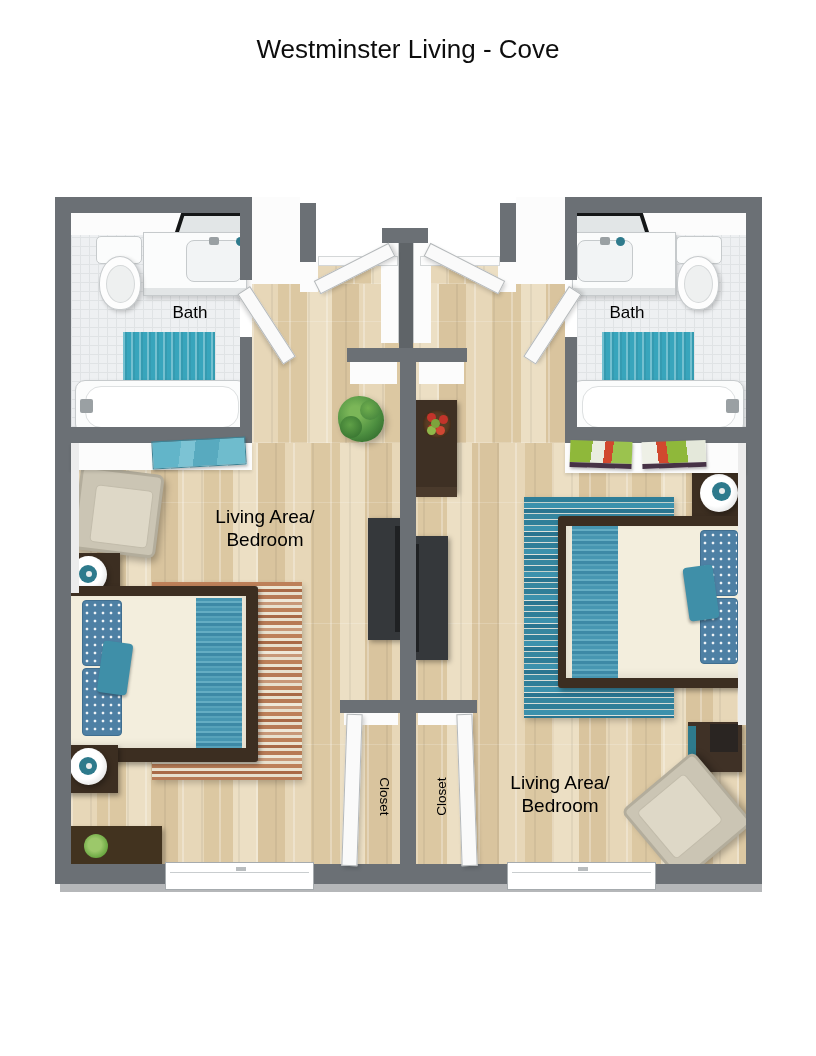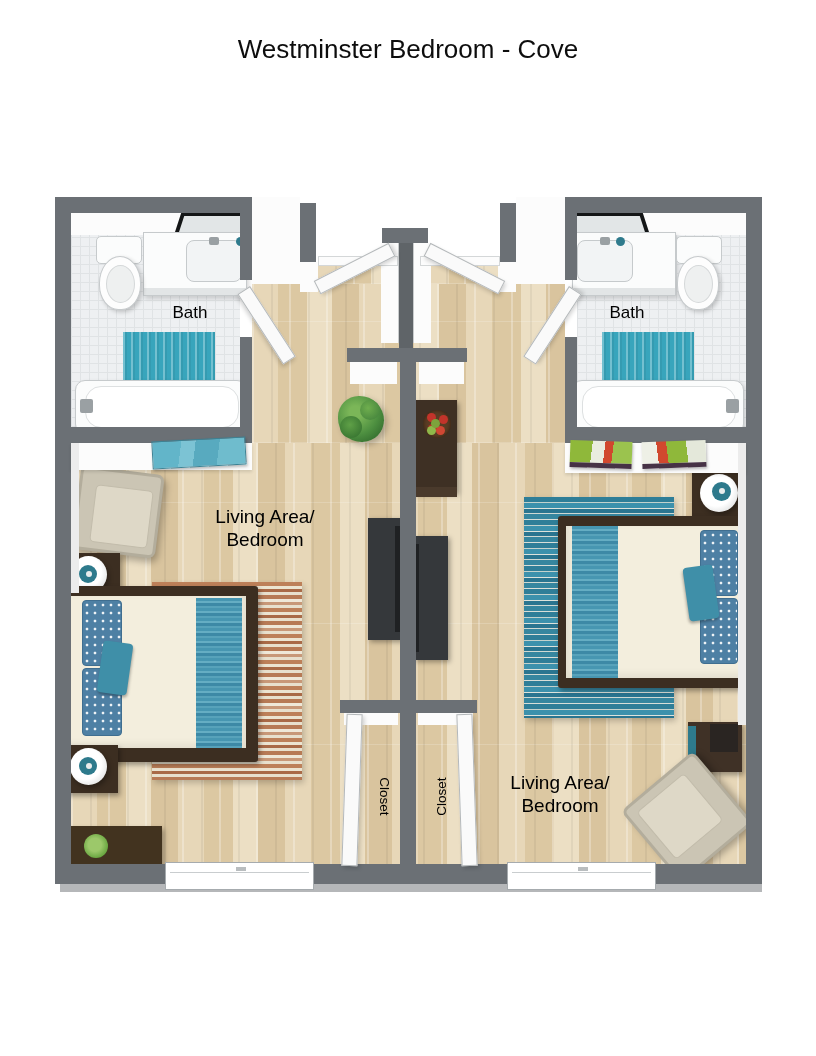--- a/index.html
+++ b/index.html
@@ -47,21 +47,21 @@
   .chair-c{position:absolute;background:#ded8c7;border-radius:5px;border:1px solid #c2bcab;}
   .win{position:absolute;background:#ffffff;border:1px solid #a6abae;}
   .win-line{position:absolute;left:4px;right:4px;height:1px;background:#c9cdcf;}
   .win-handle{position:absolute;background:#b9bdbf;}
 </style>
 </head>
 <body>
 
 <div class="page">
 
-  <div class="label" style="left:0;top:34px;width:816px;font-size:26px;color:var(--title-text,#0d0d0d);">Westminster Bedroom - Cove</div>
+  <div class="label" style="left:0;top:34px;width:816px;font-size:26px;color:var(--title-text,#0d0d0d);">Westminster Living - Cove</div>
 
   <div class="wood" style="left:71px;top:443px;width:675px;height:423px;"></div>
   <div class="wood" style="left:252px;top:284px;width:313px;height:159px;"></div>
   <div class="wood" style="left:316px;top:262px;width:184px;height:22px;"></div>
 
   <div class="rugL" style="left:152px;top:582px;width:150px;height:198px;"></div>
   <div class="rugR" style="left:524px;top:497px;width:150px;height:221px;"></div>
 
   <div class="chair" style="left:76px;top:470px;width:78px;height:78px;transform:rotate(7deg);">
     <div class="chair-c" style="left:14px;top:14px;width:56px;height:56px;"></div>

